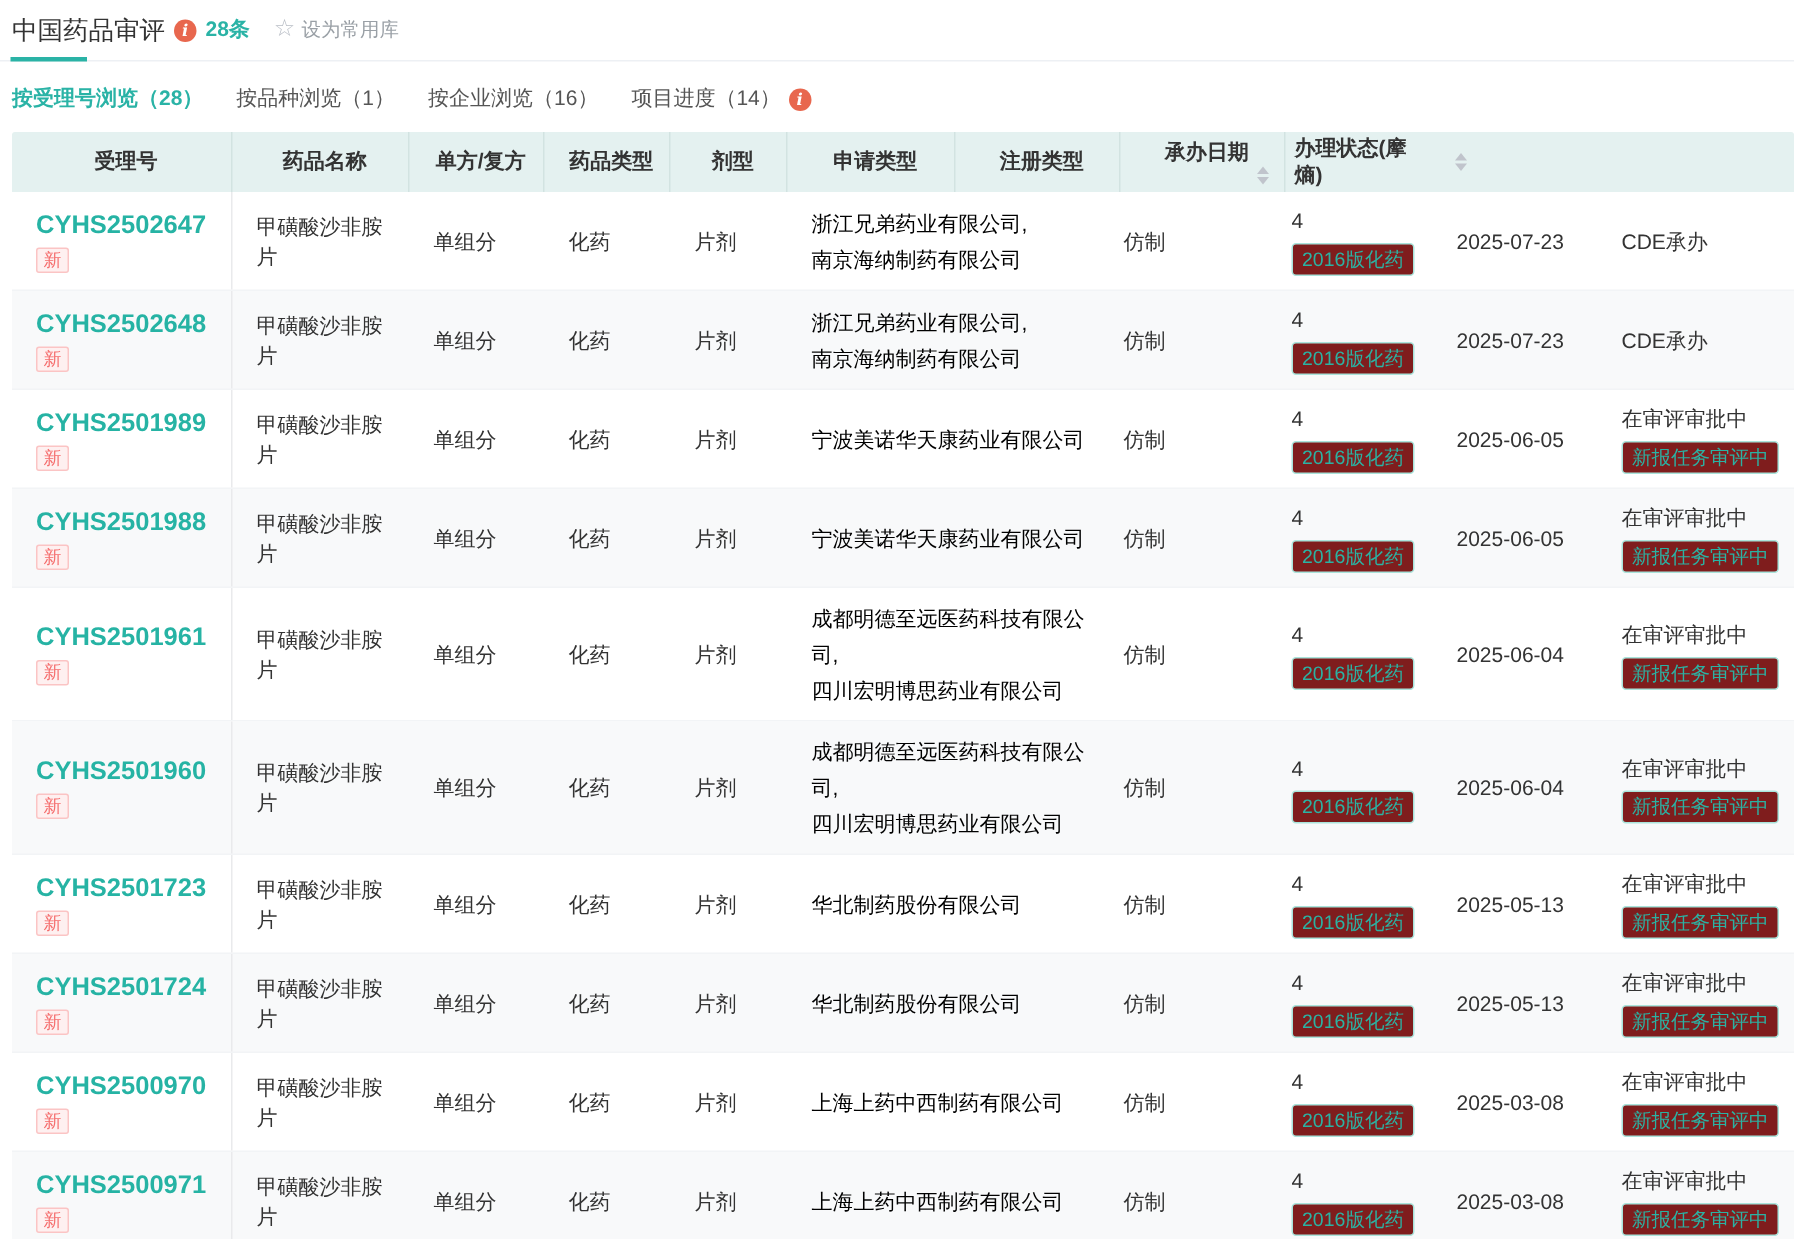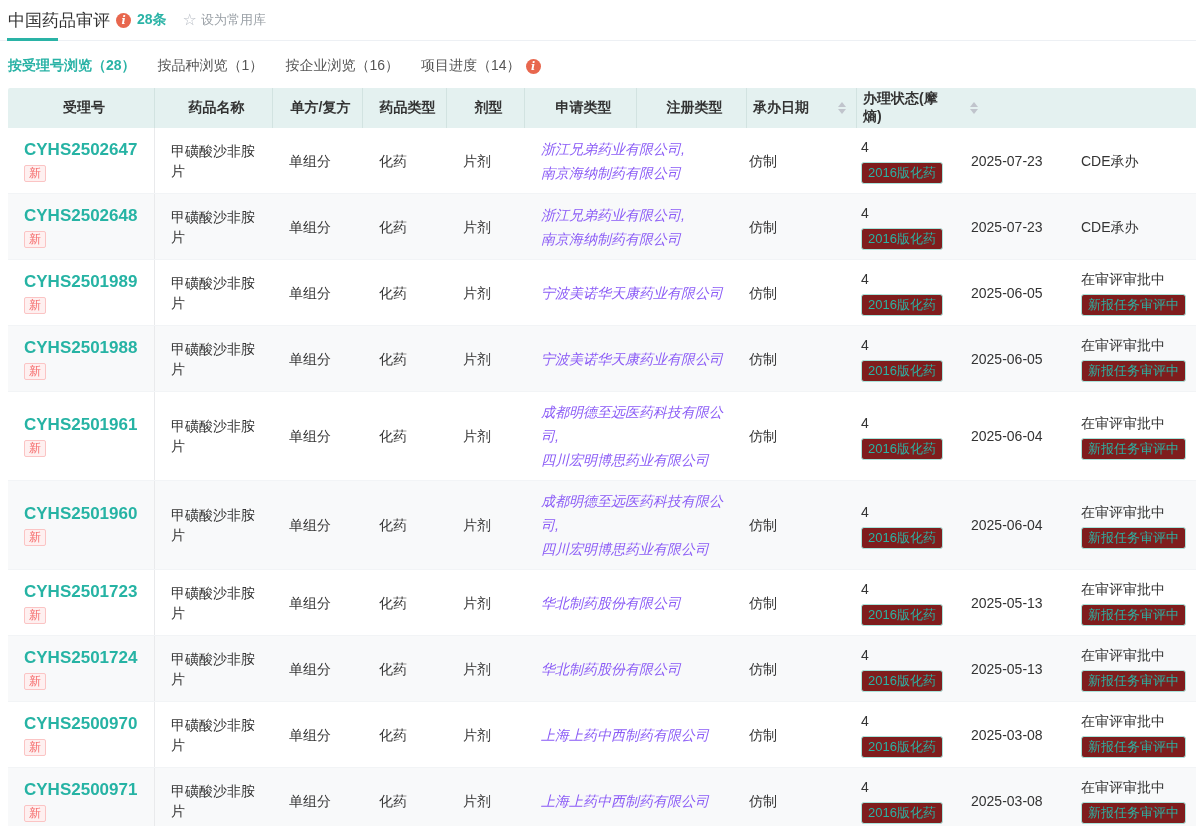--- a/index.html
+++ b/index.html
@@ -28,41 +28,41 @@
   .tab.active { color:#2ab3a6; font-weight:bold; }
   .tab .info-icon { margin:0 0 0 5px; }
 
   
   .table { margin-left:8px; width:1188px; font-size:14px; }
   .thead { display:flex; background:#e4f1f0; height:40px; border-radius:2px 2px 0 0; }
   .th { display:flex; align-items:center; padding-left:6px; height:100%; font-weight:bold;
         color:#333; border-right:1px solid #d2e3e1; font-size:14px;justify-content:center; }
   .th:last-child { border-right:none;gap:27px; }
   .c0{width:147px;} .c1{width:118px;} .c2{width:90px;} .c3{width:84px;} .c4{width:78px;}
-  .c5{width:208px;} .c6{width:112px;} .c7{width:110px;} .c8{width:110px;} .c9{width:131px;}
+  .c5{width:208px;} .c6{width:112px;} .c7{width:110px;} .c8{width:110px;flex-direction:column;} .c9{width:131px;}
 
   .sorter { margin-left:auto; margin-right:10px; display:flex; flex-direction:column; gap:2px;
             cursor:pointer; }
   .tri-up   { width:0; height:0; border-left:4px solid transparent; border-right:4px solid transparent;
               border-bottom:5px solid #c0c4cc; }
   .tri-down { width:0; height:0; border-left:4px solid transparent; border-right:4px solid transparent;
               border-top:5px solid #c0c4cc; }
 
   .tr { display:flex; min-height:65px; border-bottom:1px solid #f2f4f6; background:#fff; }
   .tr.striped { background:#f8f9fa; }
   .td { display:flex; flex-direction:column; justify-content:center; align-items:flex-start;
         padding:8px 8px 8px 16px; min-height:65px; }
   .td.c0 { border-right:1px solid #e9eaec; }
 
   .accno { color:#26b3a4; font-weight:bold; font-size:17px; text-decoration:none; cursor:pointer; }
   .new-badge { margin-top:5px; font-size:12px; line-height:15px; color:#f56c6c; background:#fef0f0;
                border:1px solid #fbc4c4; border-radius:2px; padding:0 4px; }
   .new-badge:empty { display:none; }
   .cell-text { color:#333; line-height:20px; }
-  .company-line { color:#8b5cf6; line-height:24px;font-style:italic; }
+  .company-line { color:#000000; line-height:24px; }
   .tag { display:inline-block; margin-top:5px; font-size:13px; line-height:18px; color:#2bb2a3;
          background:#7f1d1d; border:1px solid #a9e4db; border-radius:3px; padding:1px 6px;
          white-space:nowrap; }
   .status-line { color:#333; line-height:20px; }
 </style>
 </head>
 <body>
 
 <div class="page">
 

